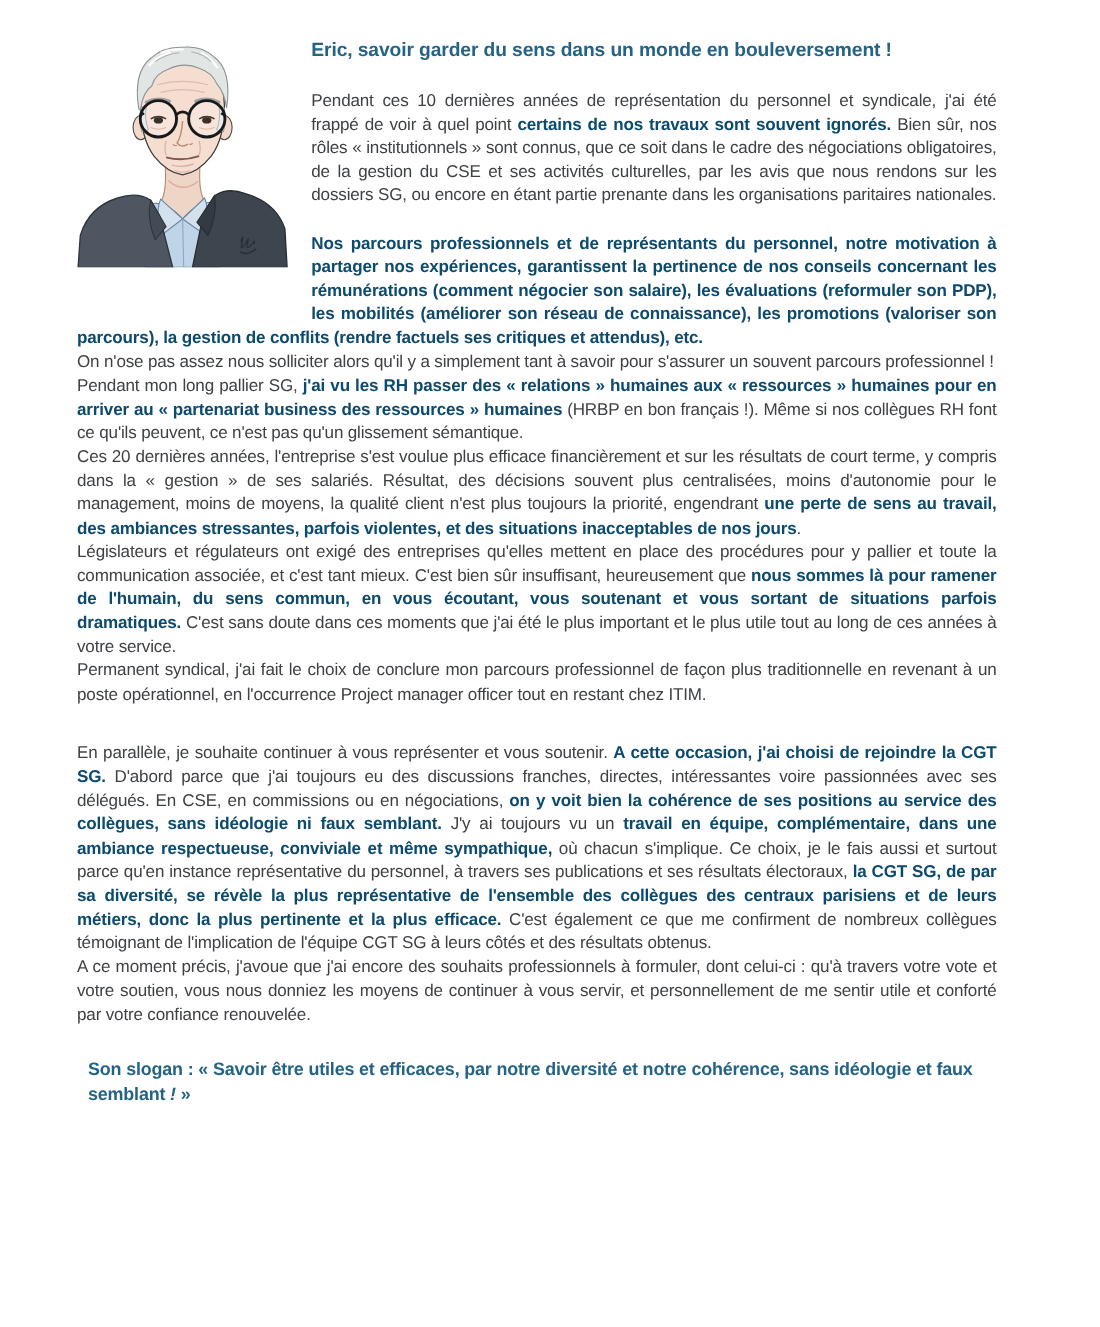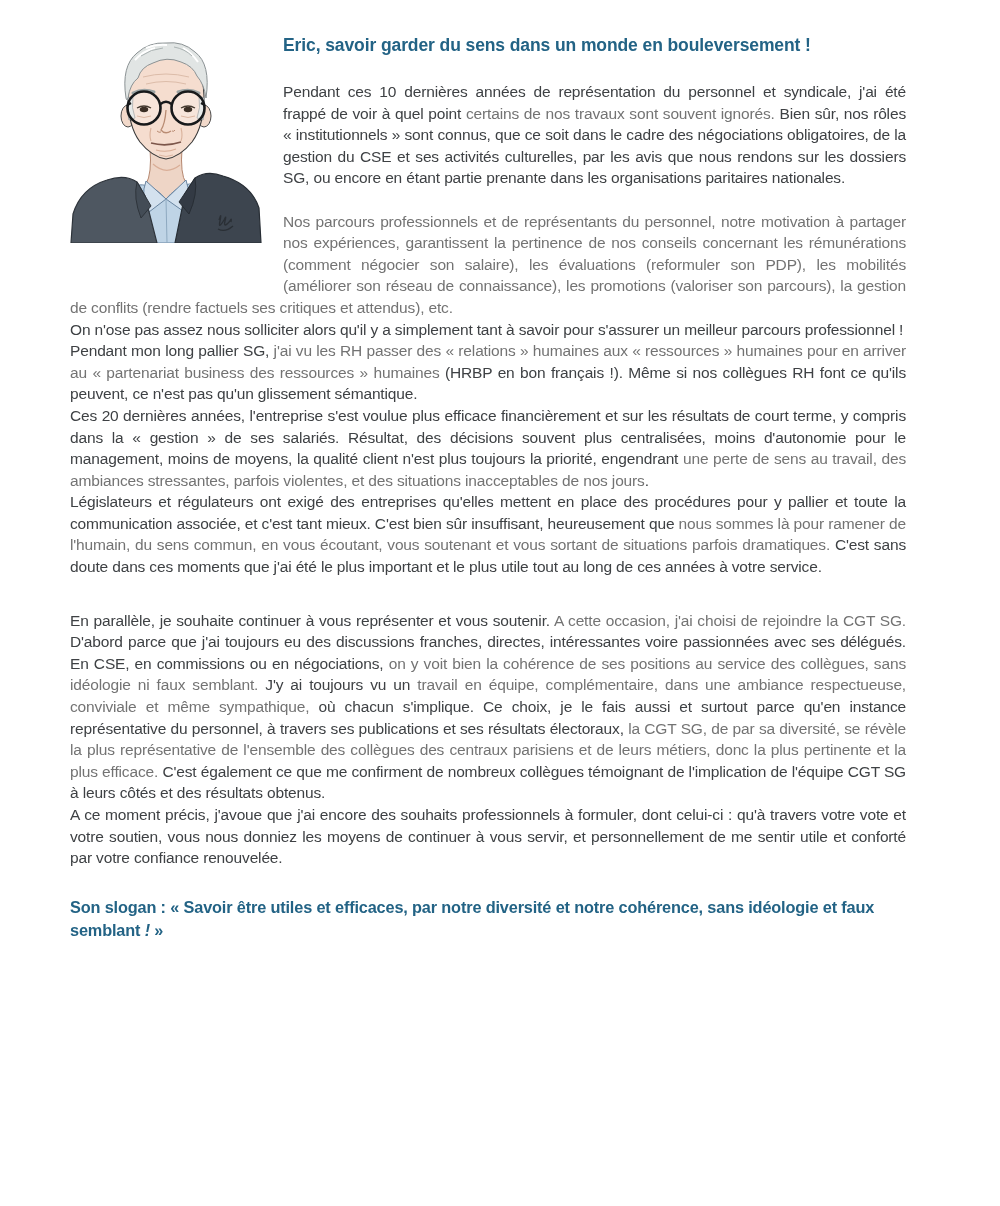--- a/index.html
+++ b/index.html
@@ -30,28 +30,29 @@
     font-weight:bold;
     color:#236385;
     margin:0 0 25px 0;
     text-align:left;
     letter-spacing:-0.1px;
   }
   p{margin:0;padding:0;}
   p.mb-line{margin-bottom:21.6px;}
   p.gap1{margin-top:32px;}
   p.gap2{margin-top:27px;}
-  .seg-b{font-weight:normal;color:#737373;}
+  .seg-b{font-weight:bold;color:#0c4a6e;}
   .seg-i{font-style:italic;}
   .p-slogan{
     color:#236385;
     font-weight:bold;
     font-size:16.3px;
     line-height:23px;
     text-align:left;
+    margin-left:10px;
   }
 </style>
 </head>
 <body>
 
 <div class="page">
 
   <div class="portrait-wrap">
     <svg viewBox="0 0 190 207" xmlns="http://www.w3.org/2000/svg">
 
@@ -108,21 +109,22 @@
       <g>
         <path d="M148,184 q3,-9 1,1 q-2,9 4,-1 q3,-6 1,1 q-2,8 5,0 q2,-4 1,1 m-13,7 q7,4 15,-3" fill="none" stroke="#2a2f35" stroke-width="1.3"></path>
       </g>
     </svg>
   </div>
 
   <h1 class="title">Eric, savoir garder du sens dans un monde en bouleversement !</h1>
 
   <p class="mb-line"><span>Pendant ces 10 dernières années de représentation du personnel et syndicale, j'ai été frappé de voir à quel point </span><span class="seg-b">certains de nos travaux sont souvent ignorés.</span><span> Bien sûr, nos rôles « institutionnels » sont connus, que ce soit dans le cadre des négociations obligatoires, de la gestion du CSE et ses activités culturelles, par les avis que nous rendons sur les dossiers SG, ou encore en étant partie prenante dans les organisations paritaires nationales.</span></p>
   <p><span class="seg-b">Nos parcours professionnels et de représentants du personnel, notre motivation à partager nos expériences, garantissent la pertinence de nos conseils concernant les rémunérations (comment négocier son salaire), les évaluations (reformuler son PDP), les mobilités (améliorer son réseau de connaissance), les promotions (valoriser son parcours), la gestion de conflits (rendre factuels ses critiques et attendus), etc.</span></p>
-  <p><span>On n'ose pas assez nous solliciter alors qu'il y a simplement tant à savoir pour s'assurer un meilleur parcours professionnel !</span></p>
+  <p><span>On n'ose pas assez nous solliciter alors qu'il y a simplement tant à savoir pour s'assurer un souvent parcours professionnel !</span></p>
   <p><span>Pendant mon long pallier SG, </span><span class="seg-b">j'ai vu les RH passer des « relations » humaines aux « ressources » humaines pour en arriver au « partenariat business des ressources » humaines</span><span> (HRBP en bon français !). Même si nos collègues RH font ce qu'ils peuvent, ce n'est pas qu'un glissement sémantique.</span></p>
   <p><span>Ces 20 dernières années, l'entreprise s'est voulue plus efficace financièrement et sur les résultats de court terme, y compris dans la « gestion » de ses salariés. Résultat, des décisions souvent plus centralisées, moins d'autonomie pour le management, moins de moyens, la qualité client n'est plus toujours la priorité, engendrant </span><span class="seg-b">une perte de sens au travail, des ambiances stressantes, parfois violentes, et des situations inacceptables de nos jours</span><span>.</span></p>
   <p><span>Législateurs et régulateurs ont exigé des entreprises qu'elles mettent en place des procédures pour y pallier et toute la communication associée, et c'est tant mieux. C'est bien sûr insuffisant, heureusement que </span><span class="seg-b">nous sommes là pour ramener de l'humain, du sens commun, en vous écoutant, vous soutenant et vous sortant de situations parfois dramatiques.</span><span> C'est sans doute dans ces moments que j'ai été le plus important et le plus utile tout au long de ces années à votre service.</span></p>
+  <p><span>Permanent syndical, j'ai fait le choix de conclure mon parcours professionnel de façon plus traditionnelle en revenant à un poste opérationnel, en l'occurrence Project manager officer tout en restant chez ITIM.</span></p>
   <p class="gap1"><span>En parallèle, je souhaite continuer à vous représenter et vous soutenir. </span><span class="seg-b">A cette occasion, j'ai choisi de rejoindre la CGT SG.</span><span> D'abord parce que j'ai toujours eu des discussions franches, directes, intéressantes voire passionnées avec ses délégués. En CSE, en commissions ou en négociations, </span><span class="seg-b">on y voit bien la cohérence de ses positions au service des collègues, sans idéologie ni faux semblant.</span><span> J'y ai toujours vu un </span><span class="seg-b">travail en équipe, complémentaire, dans une ambiance respectueuse, conviviale et même sympathique,</span><span> où chacun s'implique. Ce choix, je le fais aussi et surtout parce qu'en instance représentative du personnel, à travers ses publications et ses résultats électoraux, </span><span class="seg-b">la CGT SG, de par sa diversité, se révèle la plus représentative de l'ensemble des collègues des centraux parisiens et de leurs métiers, donc la plus pertinente et la plus efficace.</span><span> C'est également ce que me confirment de nombreux collègues témoignant de l'implication de l'équipe CGT SG à leurs côtés et des résultats obtenus.</span></p>
   <p><span>A ce moment précis, j'avoue que j'ai encore des souhaits professionnels à formuler, dont celui-ci : qu'à travers votre vote et votre soutien, vous nous donniez les moyens de continuer à vous servir, et personnellement de me sentir utile et conforté par votre confiance renouvelée.</span></p>
   <p class="gap2 p-slogan"><span>Son slogan : « Savoir être utiles et efficaces, par notre diversité et notre cohérence, sans idéologie et faux semblant&nbsp;</span><span class="seg-i">!</span><span>&nbsp;»</span></p>
 
 </div>
 
 </body></html>

